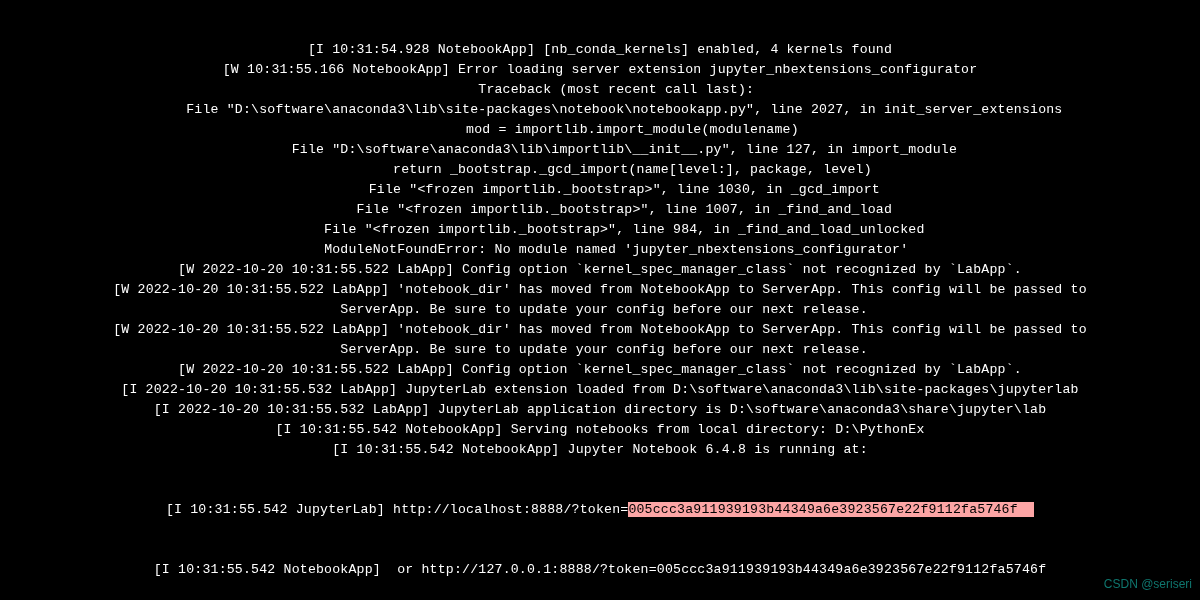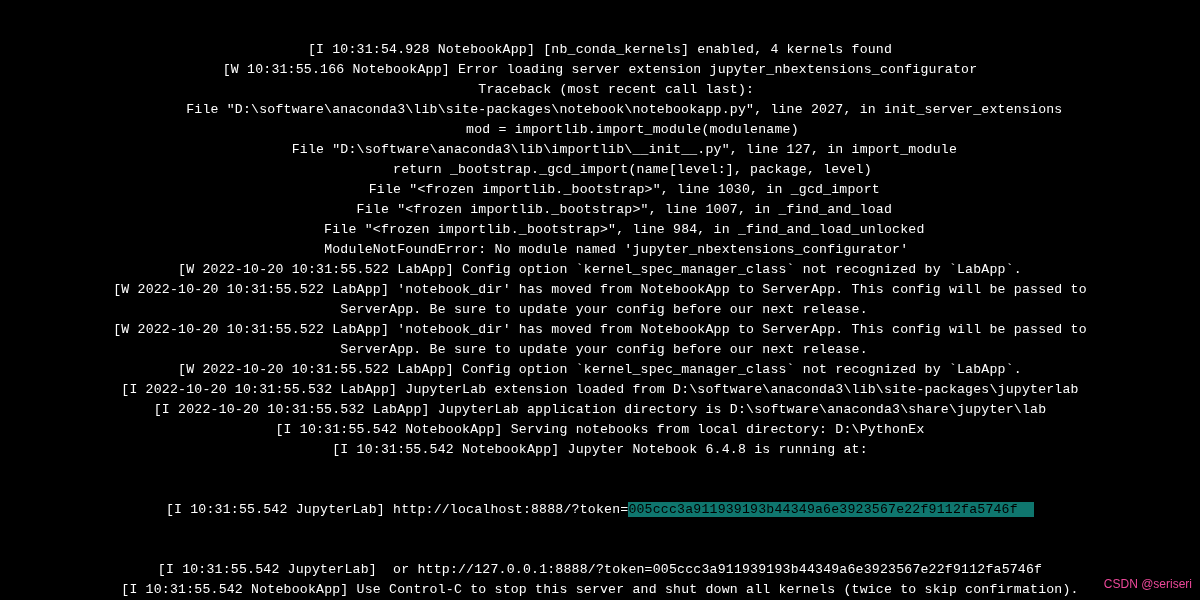--- a/index.html
+++ b/index.html
@@ -17,34 +17,34 @@
   .terminal {
     white-space: pre;
     padding: 0;
     letter-spacing: 0.2px;
   }
   .line {
     white-space: pre;
     text-align: center;
   }
   .sel {
-    background: #0f766e;
+    background: #fca5a5;
     color: #000000;
   }
   .watermark {
     position: absolute;
     right: 8px;
     bottom: 6px;
     font-size: 12px;
-    color: #ec4899;
+    color: #0f766e;
     font-family: Arial, sans-serif;
   }
 </style>
 </head>
 <body>
 
 <div class="terminal">
   <div id="lines-before"><div class="line">[I 10:31:54.928 NotebookApp] [nb_conda_kernels] enabled, 4 kernels found</div><div class="line">[W 10:31:55.166 NotebookApp] Error loading server extension jupyter_nbextensions_configurator</div><div class="line">    Traceback (most recent call last):</div><div class="line">      File "D:\software\anaconda3\lib\site-packages\notebook\notebookapp.py", line 2027, in init_server_extensions</div><div class="line">        mod = importlib.import_module(modulename)</div><div class="line">      File "D:\software\anaconda3\lib\importlib\__init__.py", line 127, in import_module</div><div class="line">        return _bootstrap._gcd_import(name[level:], package, level)</div><div class="line">      File "&lt;frozen importlib._bootstrap&gt;", line 1030, in _gcd_import</div><div class="line">      File "&lt;frozen importlib._bootstrap&gt;", line 1007, in _find_and_load</div><div class="line">      File "&lt;frozen importlib._bootstrap&gt;", line 984, in _find_and_load_unlocked</div><div class="line">    ModuleNotFoundError: No module named 'jupyter_nbextensions_configurator'</div><div class="line">[W 2022-10-20 10:31:55.522 LabApp] Config option `kernel_spec_manager_class` not recognized by `LabApp`.</div><div class="line">[W 2022-10-20 10:31:55.522 LabApp] 'notebook_dir' has moved from NotebookApp to ServerApp. This config will be passed to</div><div class="line"> ServerApp. Be sure to update your config before our next release.</div><div class="line">[W 2022-10-20 10:31:55.522 LabApp] 'notebook_dir' has moved from NotebookApp to ServerApp. This config will be passed to</div><div class="line"> ServerApp. Be sure to update your config before our next release.</div><div class="line">[W 2022-10-20 10:31:55.522 LabApp] Config option `kernel_spec_manager_class` not recognized by `LabApp`.</div><div class="line">[I 2022-10-20 10:31:55.532 LabApp] JupyterLab extension loaded from D:\software\anaconda3\lib\site-packages\jupyterlab</div><div class="line">[I 2022-10-20 10:31:55.532 LabApp] JupyterLab application directory is D:\software\anaconda3\share\jupyter\lab</div><div class="line">[I 10:31:55.542 NotebookApp] Serving notebooks from local directory: D:\PythonEx</div><div class="line">[I 10:31:55.542 NotebookApp] Jupyter Notebook 6.4.8 is running at:</div></div>
   <div class="line"><span>[I 10:31:55.542 JupyterLab] http://localhost:8888/?token=</span><span class="sel">005ccc3a911939193b44349a6e3923567e22f9112fa5746f  </span></div>
-  <div id="lines-after"><div class="line">[I 10:31:55.542 JupyterLab]  or http://127.0.0.1:8888/?token=005ccc3a911939193b44349a6e3923567e22f9112fa5746f</div><div class="line">[I 10:31:55.542 NotebookApp] Use Control-C to stop this server and shut down all kernels (twice to skip confirmation).</div></div>
+  <div id="lines-after"><div class="line">[I 10:31:55.542 NotebookApp]  or http://127.0.0.1:8888/?token=005ccc3a911939193b44349a6e3923567e22f9112fa5746f</div></div>
 </div>
 
 <div class="watermark">CSDN @seriseri</div>
 
 </body></html>

